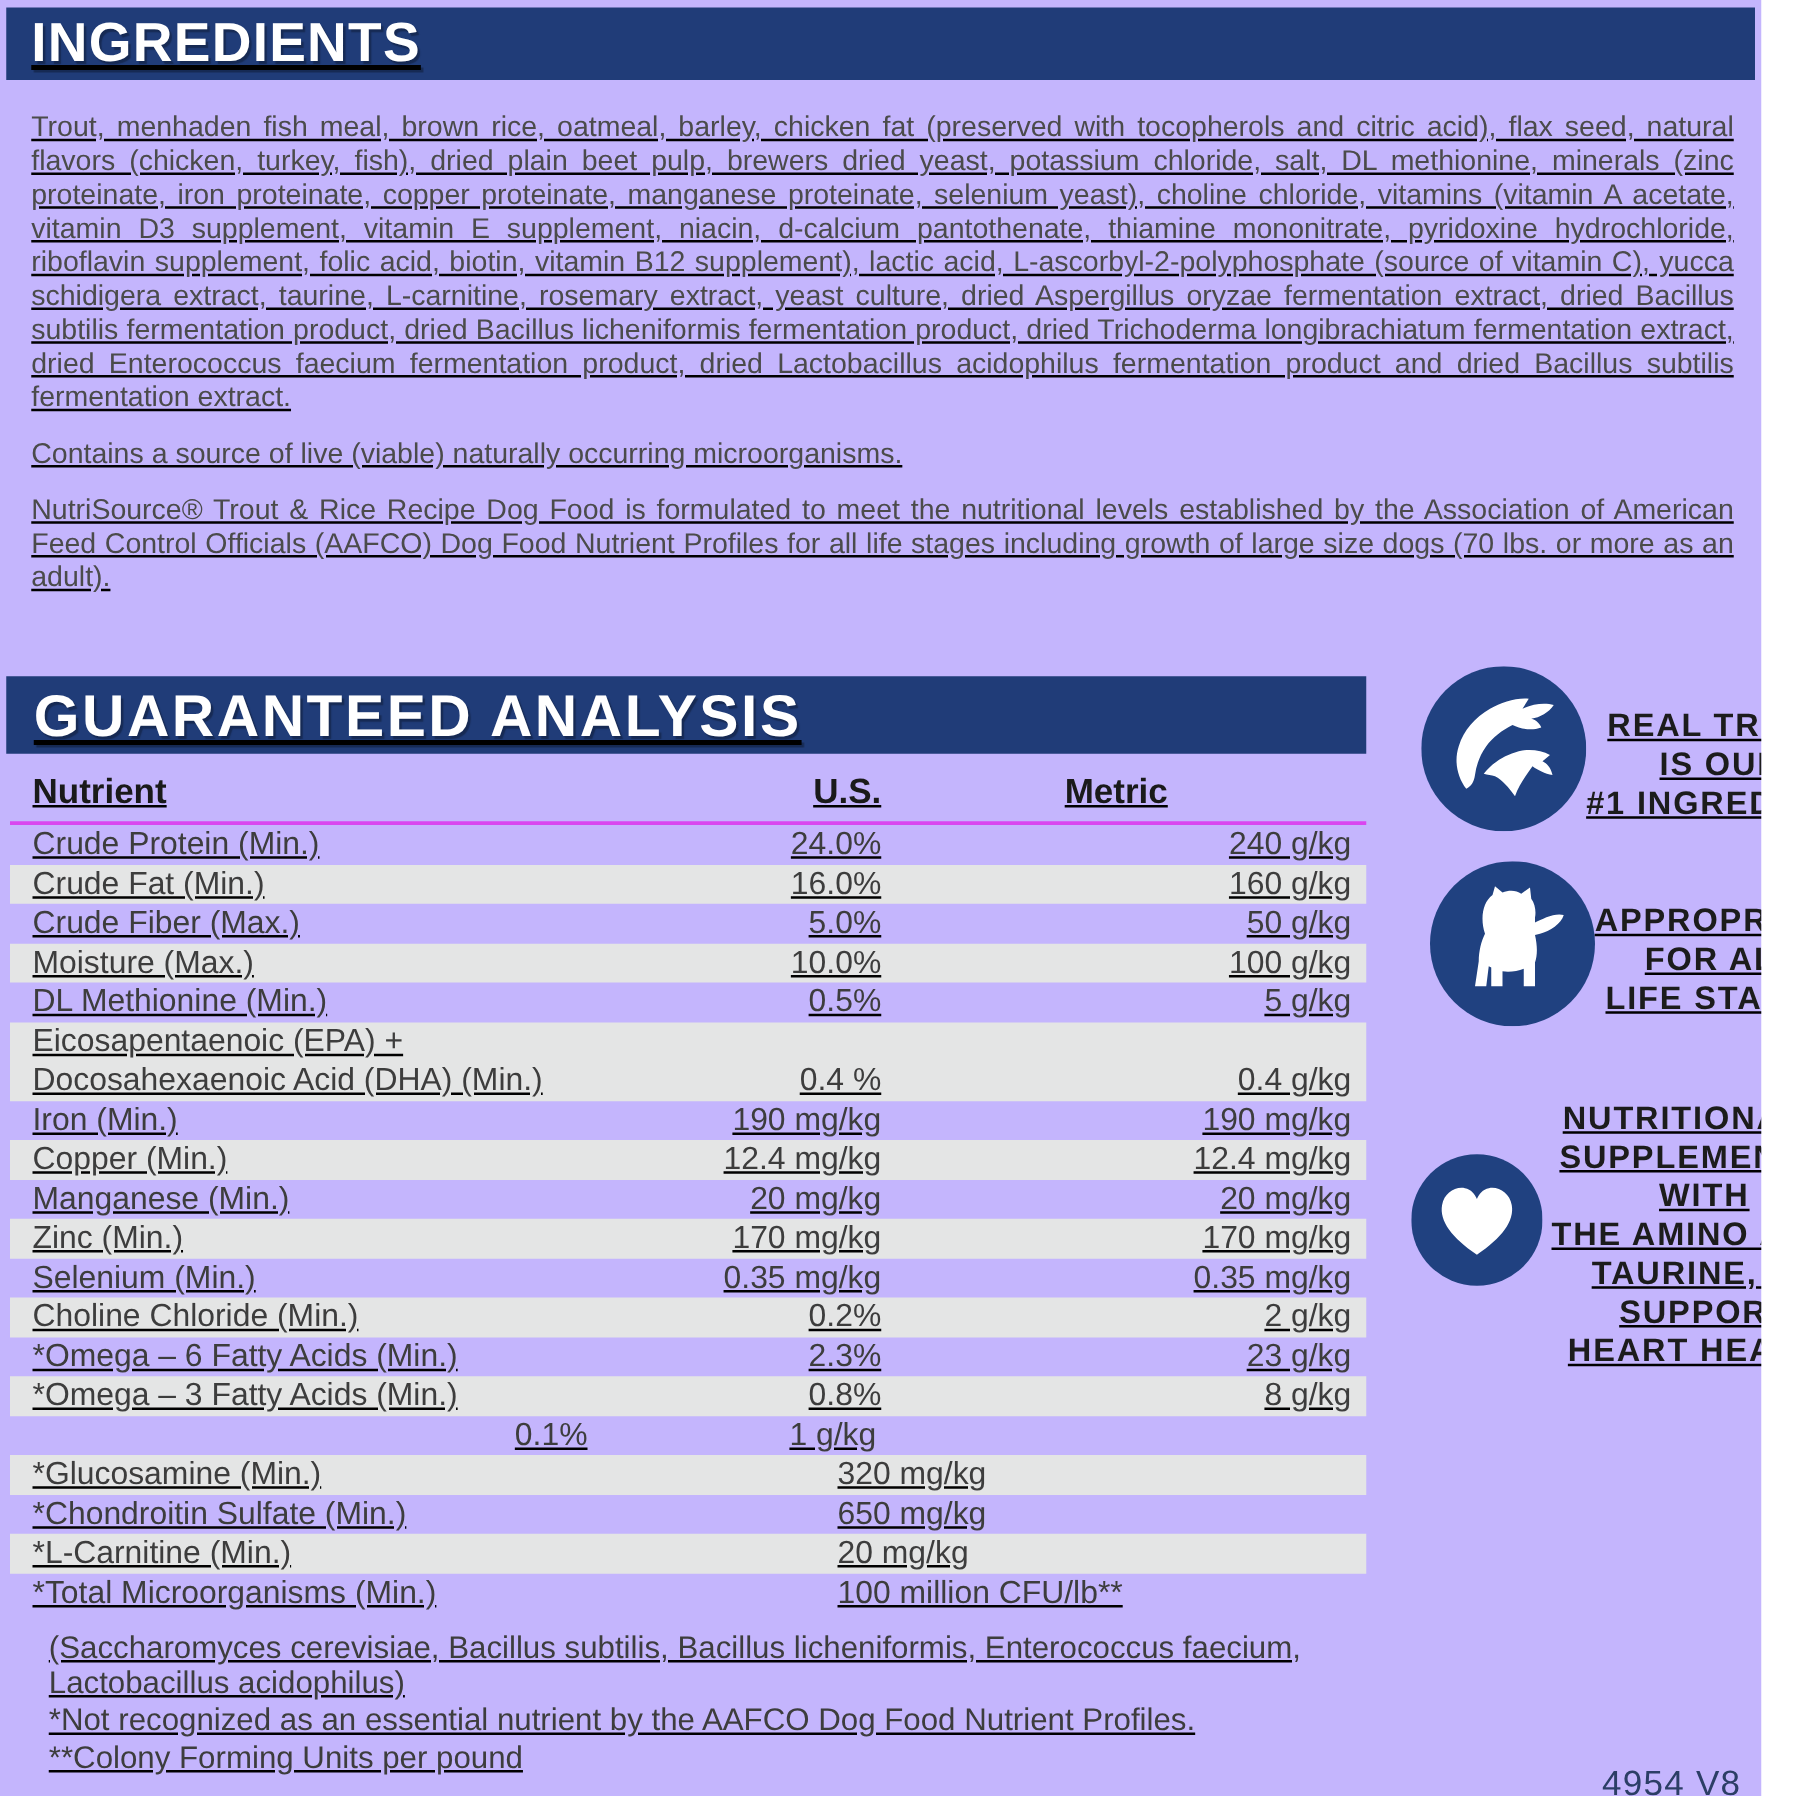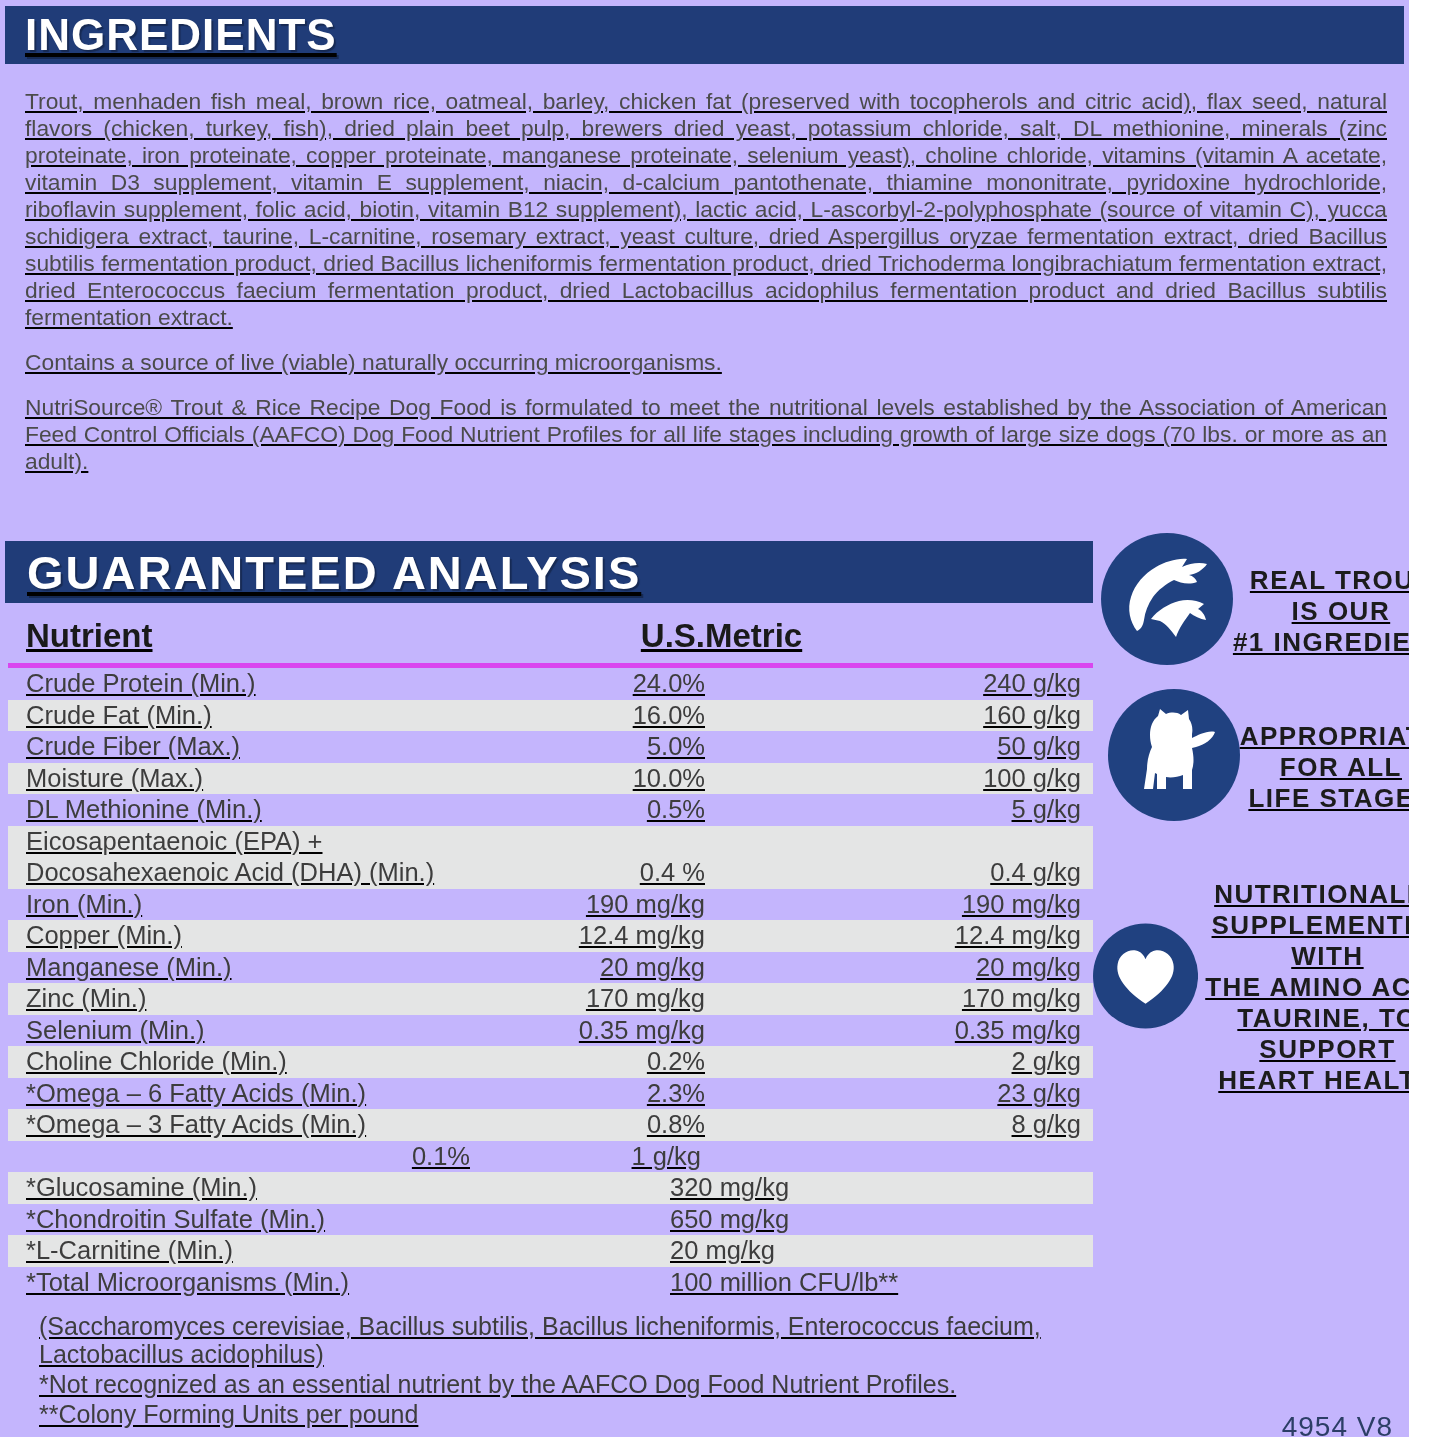--- a/index.html
+++ b/index.html
@@ -31,45 +31,45 @@
     font-size:22.8px;
     line-height:27px;
   }
   .ingredients-text {
     margin:24px 22px 0 25px;
     text-align:justify;
   }
   .contains-note { margin:18px 22px 0 25px; }
   .aafco-statement { margin:18px 22px 0 25px; text-align:justify; }
 
-  .main-row { display:flex; margin-top:66px; }
+  .main-row { display:flex; margin-top:66px;gap:36px; }
   .left-col { width:1093px; flex:0 0 auto; }
   .right-col { flex:1 1 auto; display:flex; flex-direction:column; align-items:center; padding-top:0; }
 
   .ga-bar {
     margin-left:5px;
     height:62px;
     font-size:47px;
     padding-left:22px;
     letter-spacing:2px;
     text-shadow:2px 2px 1px rgba(0,0,0,0.30);
   }
   .ga-table { margin:14px 0 0 8px; width:1085px; }
   .ga-head {
     display:grid;
     grid-template-columns:462px 235px 380px;
     font-weight:bold;
     color:#1a1a1a;
-    font-size:33px;
+    font-size:28px;
     padding-bottom:8px;
-    border-bottom:5px solid #d946ef;
+    border-bottom:3px solid #d946ef;
   }
   .ga-head .h-nutrient { padding-left:18px; text-align:left; }
   .ga-head .h-us { text-align:right; }
-  .ga-head .h-metric { text-align:left; padding-right:4px; }
+  .ga-head .h-metric { text-align:center; padding-right:4px; }
 
   .ga-row {
     display:grid;
     grid-template-columns:462px 235px 380px;
     align-items:end;
     font-size:25.5px;
     line-height:31.5px;
     color:#3d3d3d;
   }
   .ga-row.shaded { background:#e4e5e5; }

